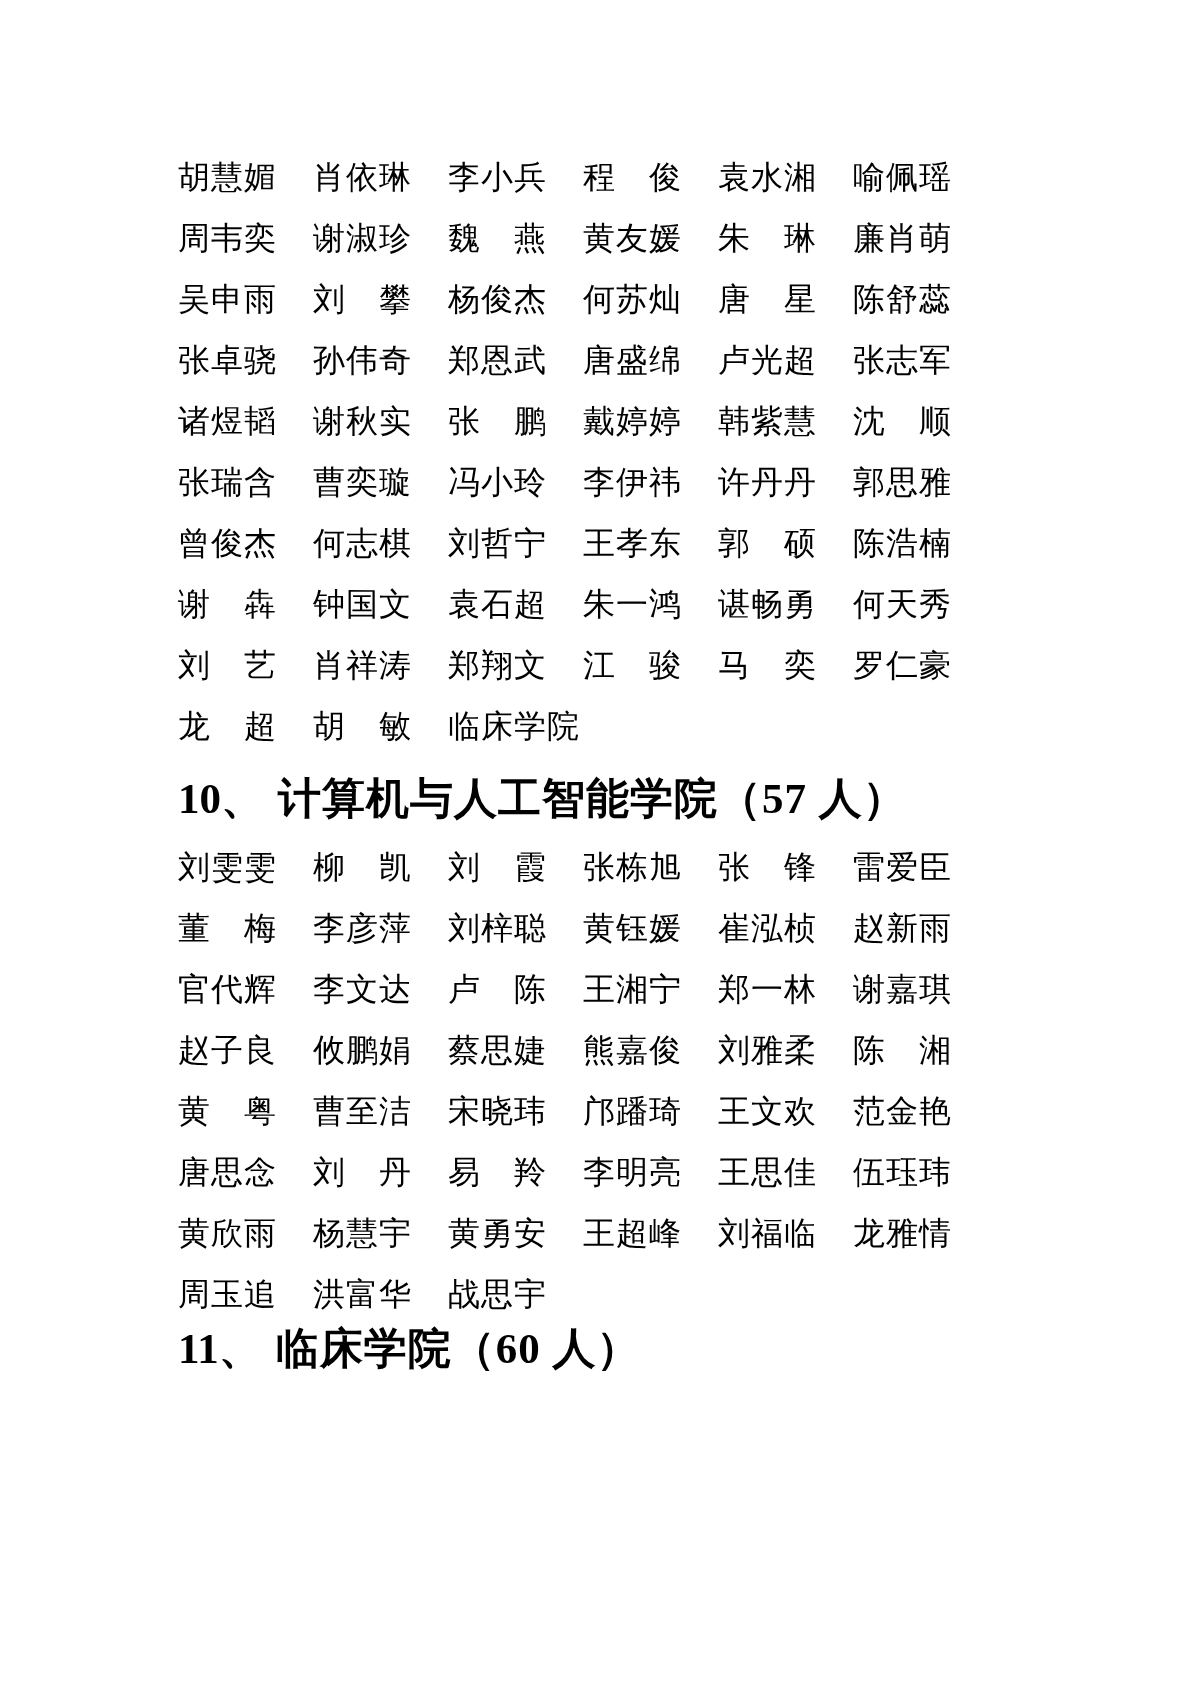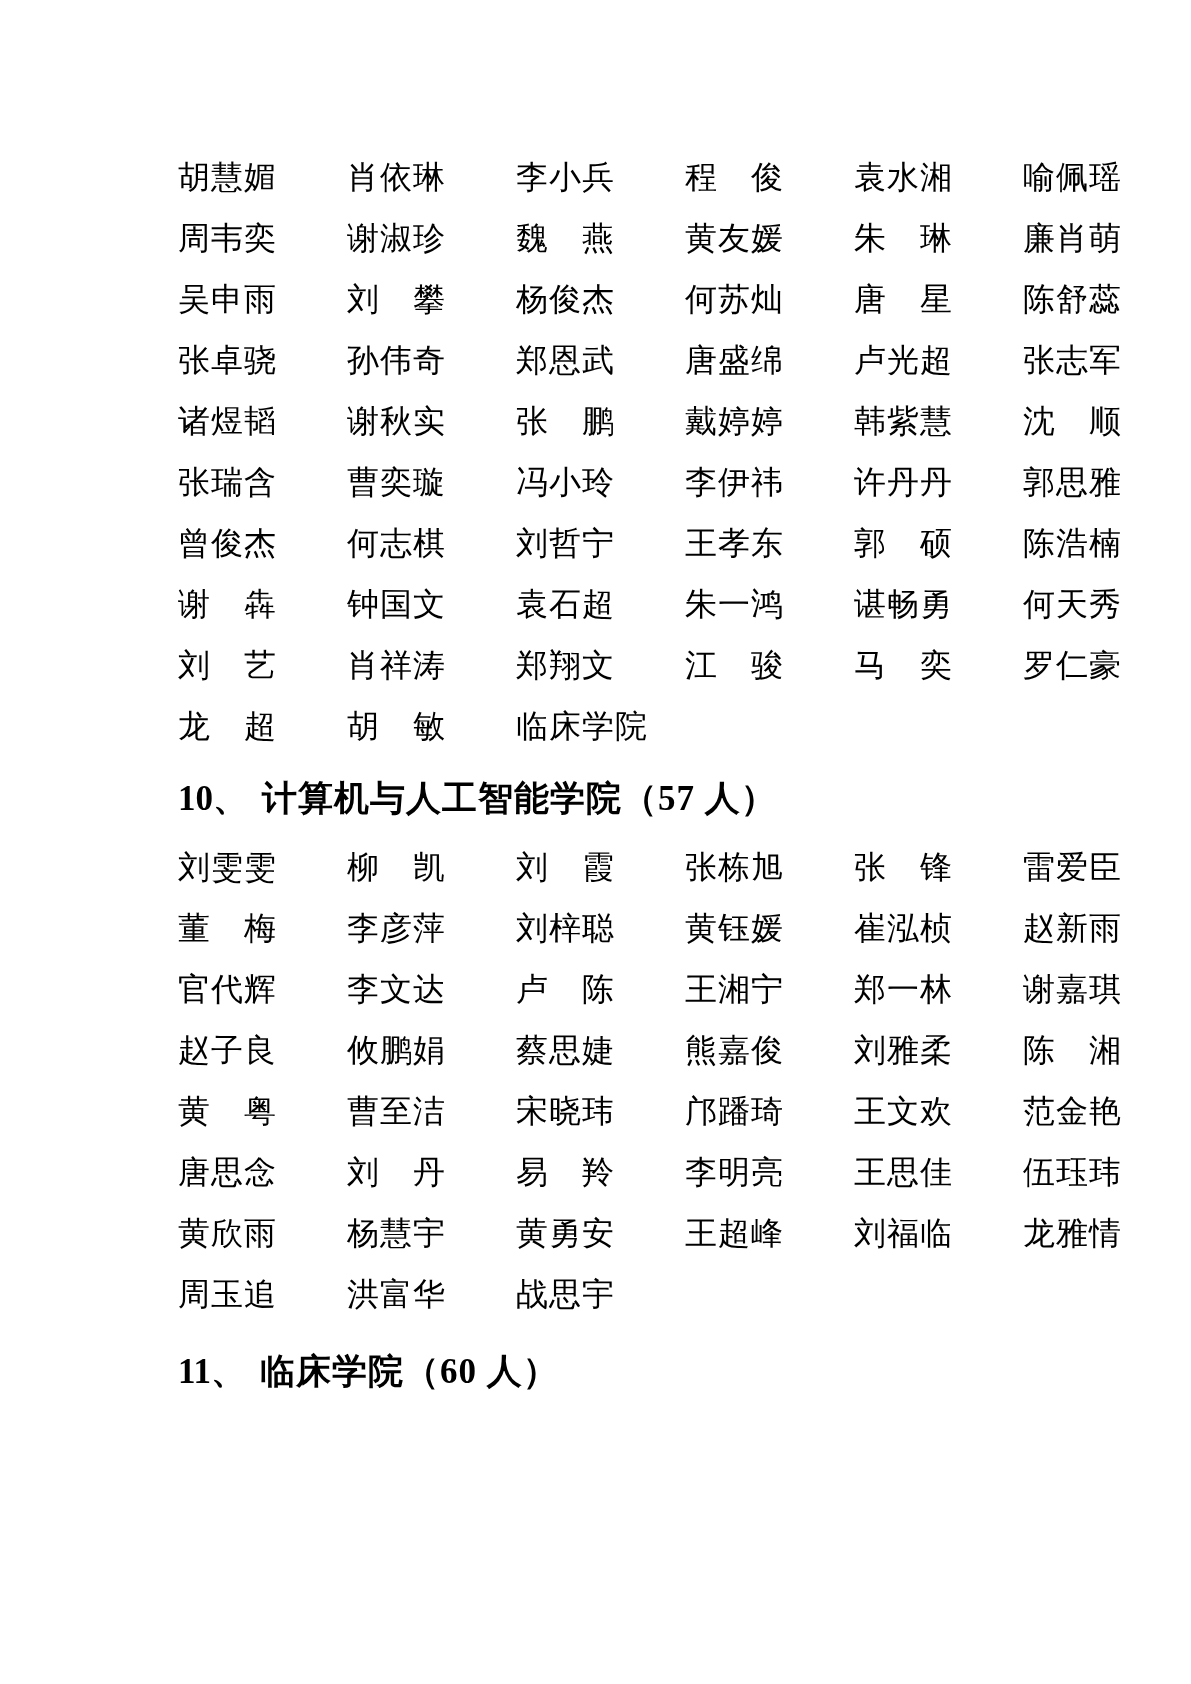--- a/index.html
+++ b/index.html
@@ -14,46 +14,46 @@
     background: #ffffff;
     overflow: hidden;
     font-family: "Liberation Serif", "DejaVu Serif", serif;
     color: #000000;
   }
   .content {
     padding: 147px 0 0 178px;
   }
   .name-row {
     display: flex;
-    gap: 70px;
+    gap: 36px;
     line-height: 61px;
     height: 61px;
   }
   .name {
     flex: 0 0 auto;
     width: 99px;
     font-size: 32px;
     letter-spacing: 1px;
     white-space: nowrap;
     overflow: visible;
   }
   .section-heading {
     line-height: 48px;
-    font-size: 35px;
+    font-size: 43px;
     font-weight: 700;
     letter-spacing: 1px;
     white-space: nowrap;
   }
   .section-heading .num {
     display: inline-block;
     margin-right: 14px;
     letter-spacing: 0;
   }
   .heading-10 { margin-top: 18px; margin-bottom: 14px; }
-  .heading-11 { margin-top: 23px; }
+  .heading-11 { }
 </style>
 </head>
 <body>
 
 <div class="page">
   <div class="content" id="content">
       <div class="name-row">
         <span class="name">胡慧媚</span>
         <span class="name">肖依琳</span>
         <span class="name">李小兵</span>

